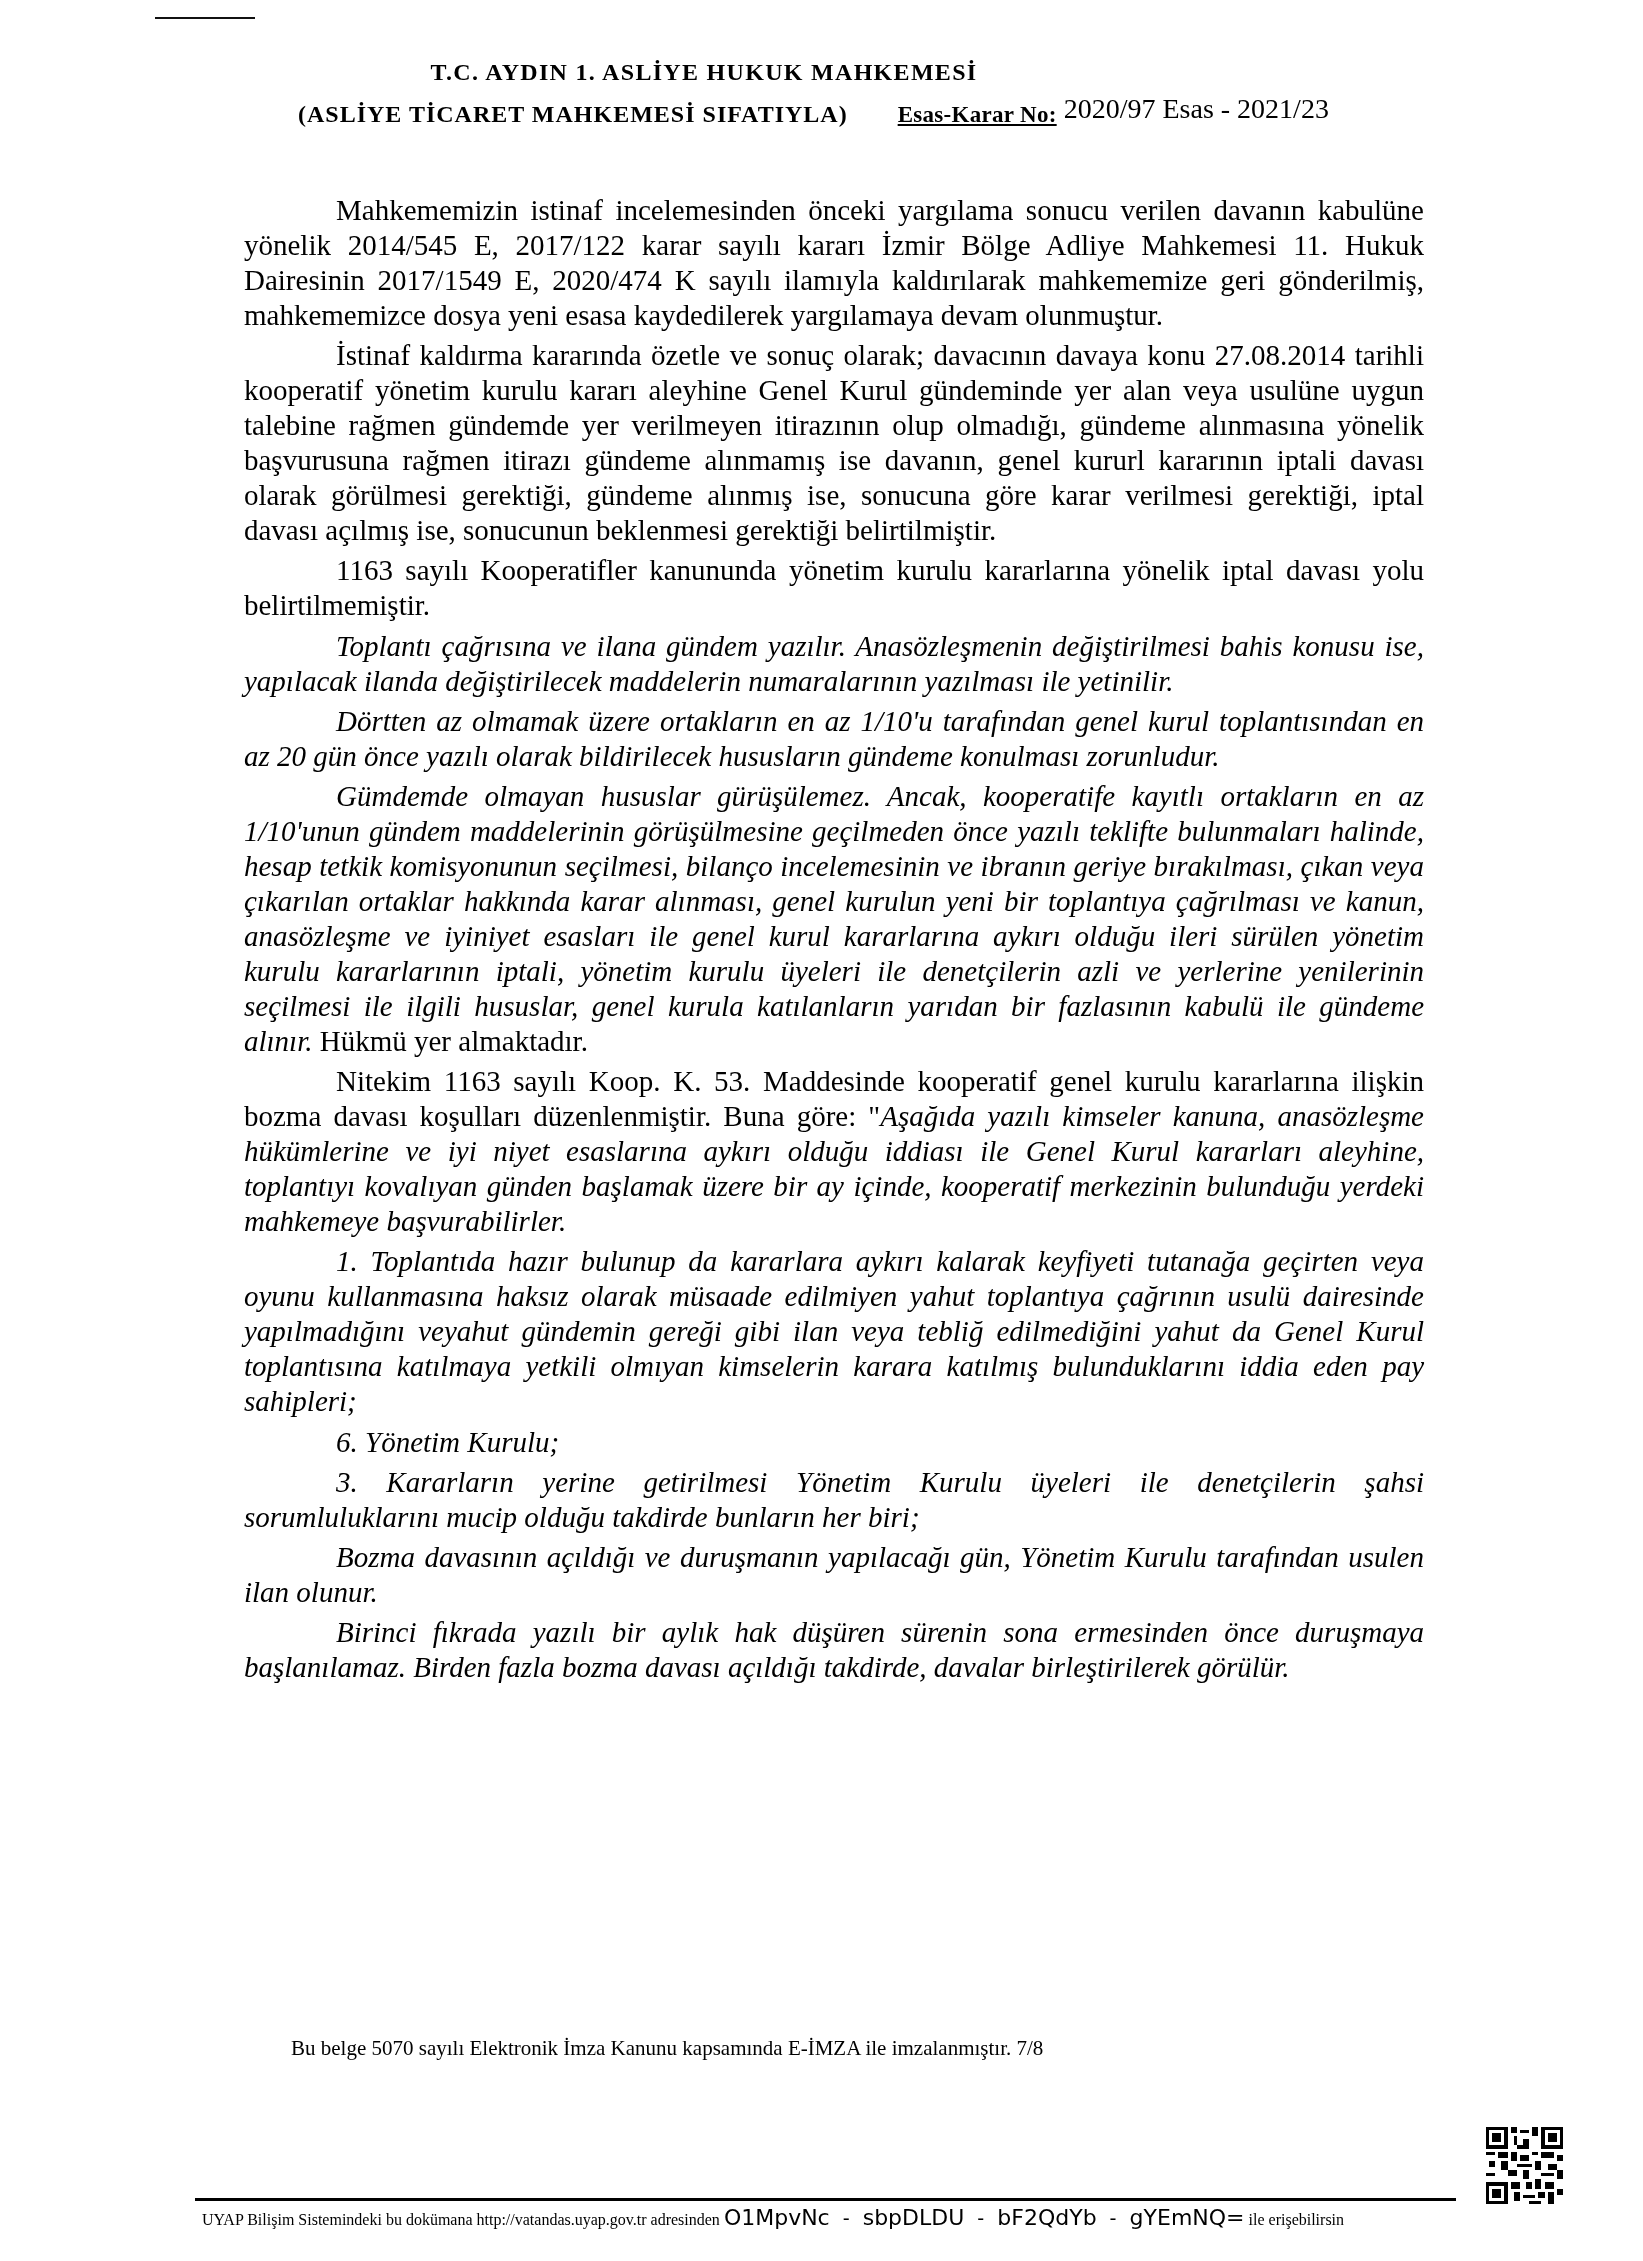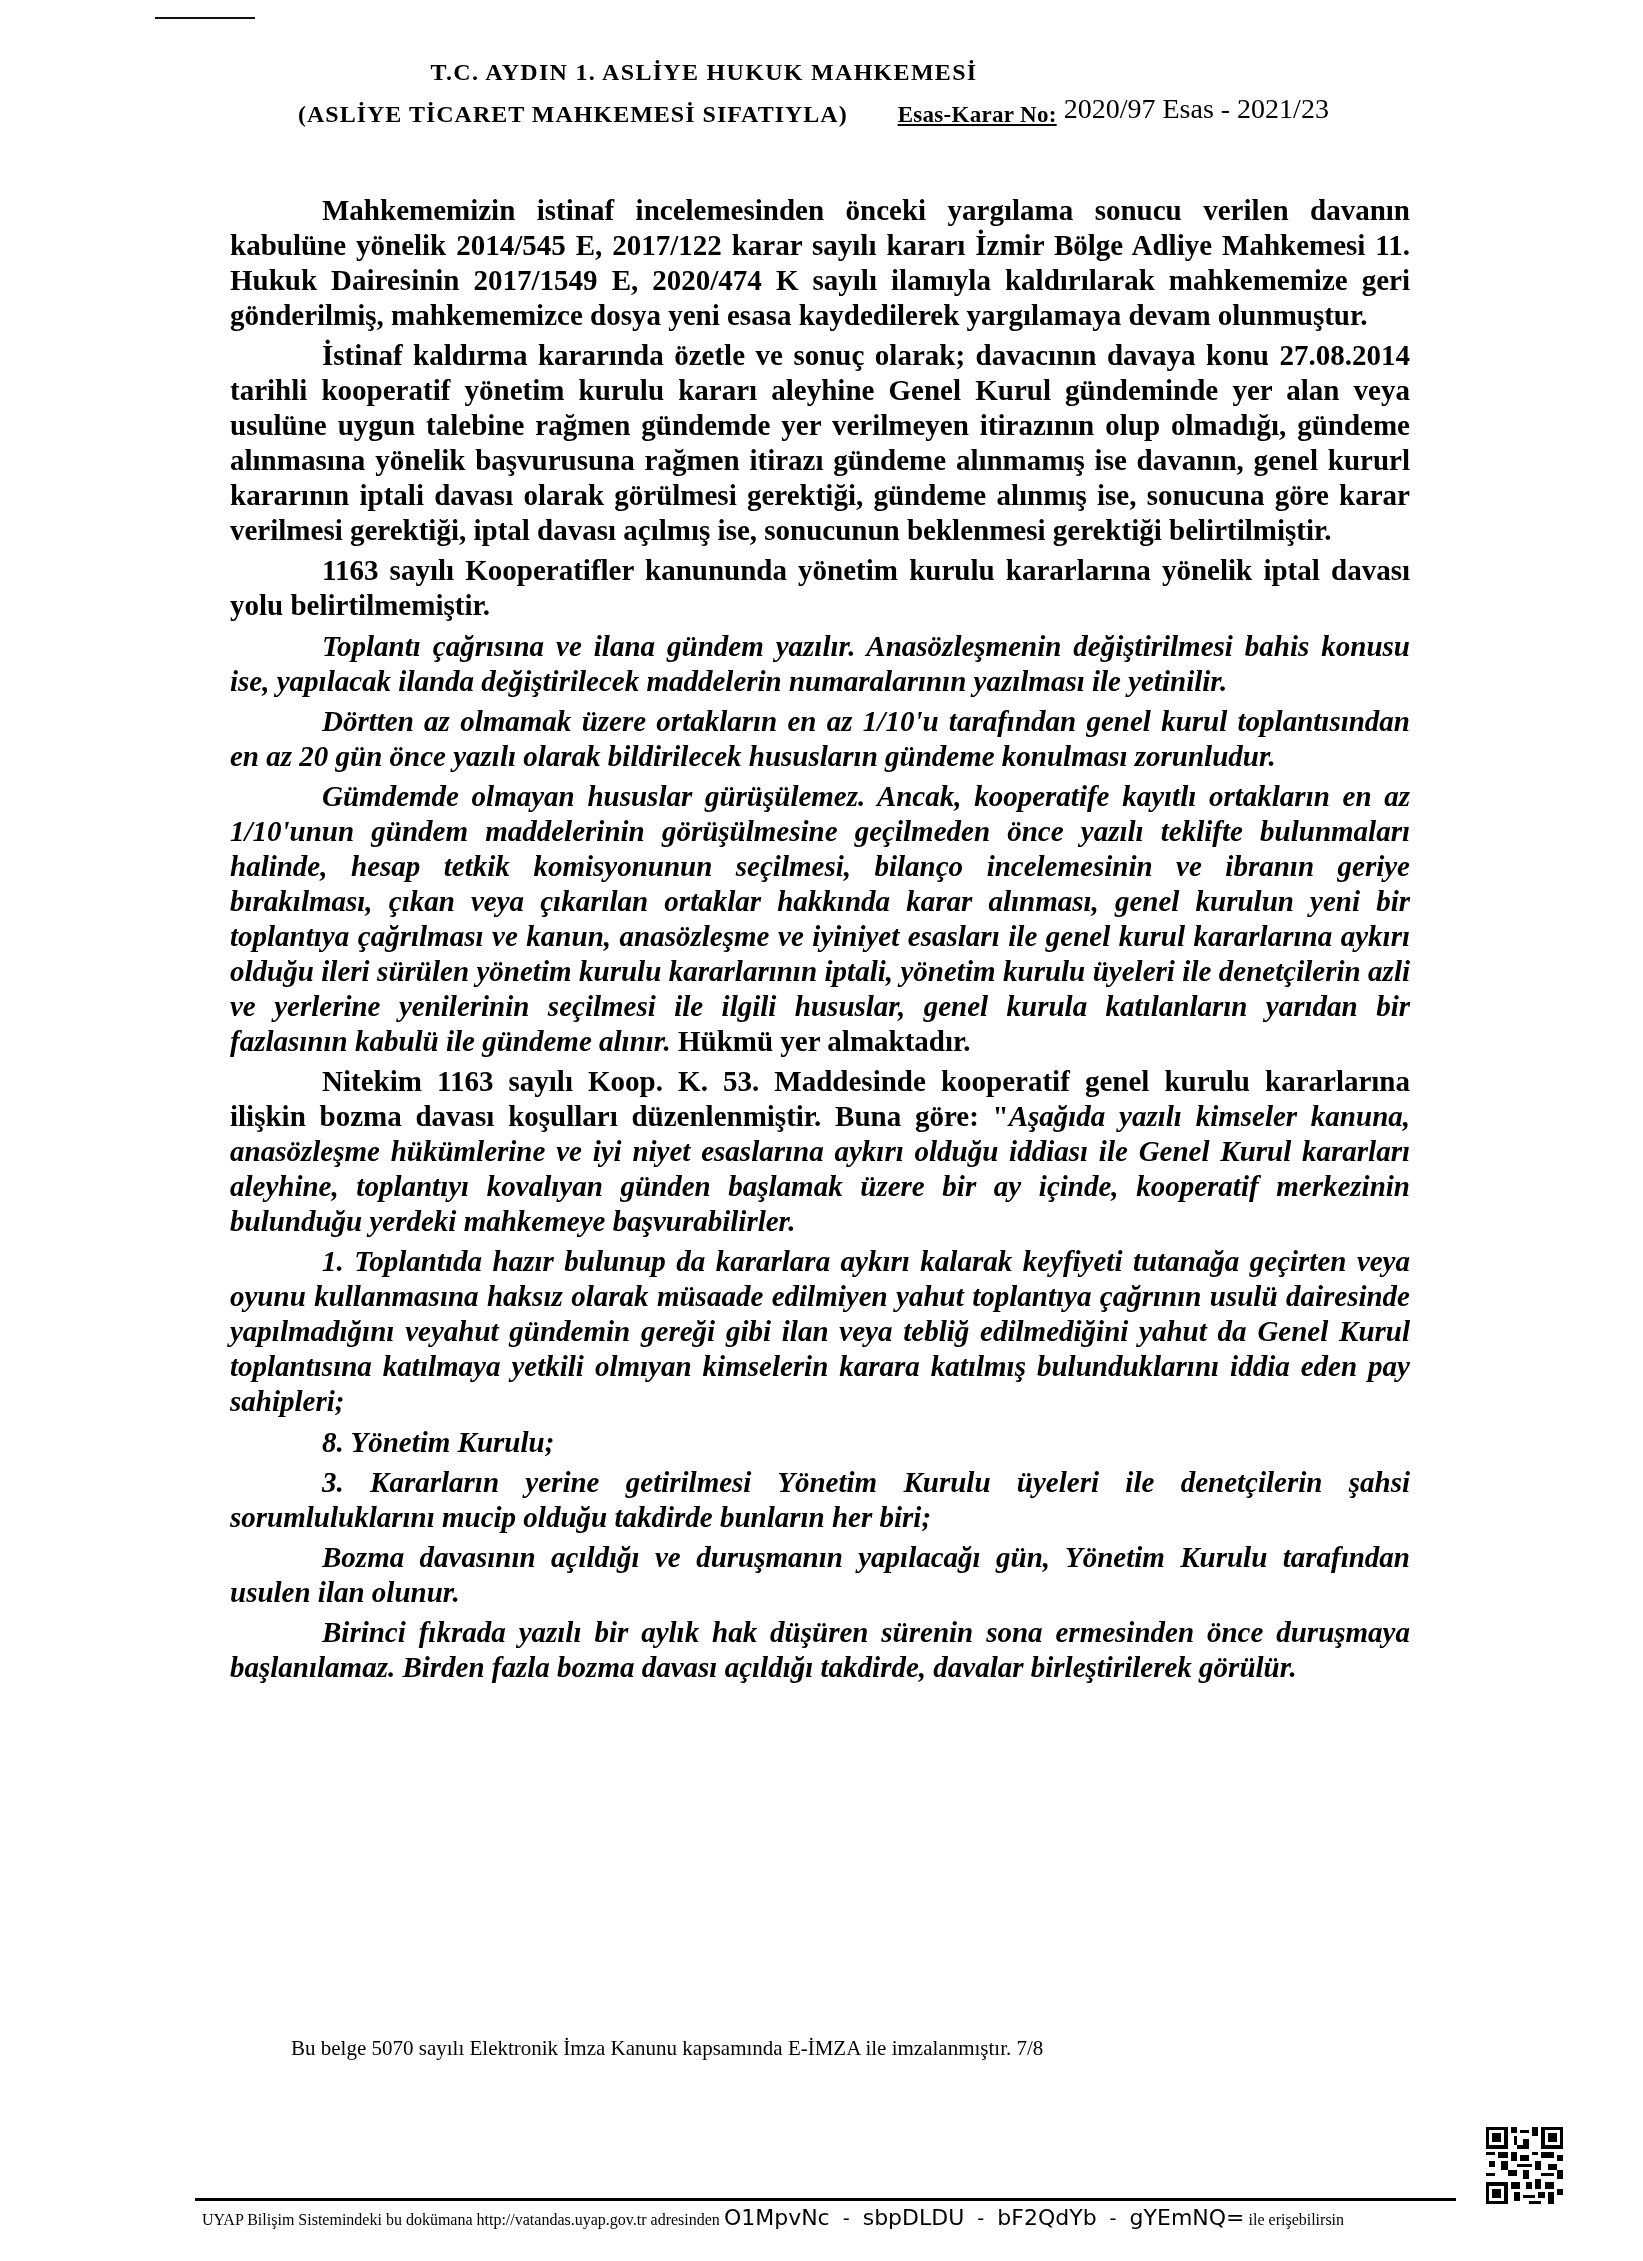--- a/index.html
+++ b/index.html
@@ -2,21 +2,21 @@
 <html style="font-size:10.3px"><head>
 <meta charset="utf-8">
 <style>
   html, body { margin:0; padding:0; background:#ffffff; }
   body { width:1644px; height:2261px; position:relative; overflow:hidden; color:#000; font-family:"Liberation Serif", "DejaVu Serif", serif; }
   .topline { position:absolute; left:155px; top:17.4px; width:100px; height:1.9px; background:#111; }
   .header1 { position:absolute; left:0; width:1408px; top:59px; text-align:center; font-weight:bold; font-size:24px; letter-spacing:1.3px; }
   .header2 { position:absolute; left:298px; top:97px; font-weight:bold; font-size:24px; letter-spacing:1px; white-space:nowrap; }
   .header2 .esas-label { margin-left:43px; font-size:23px; letter-spacing:0.3px;text-decoration:underline; }
   .header2 .esas-value { font-weight:normal; font-size:28px; letter-spacing:0; position:relative; top:-3.9px; margin-left:0; }
-  .body { position:absolute; left:230px; top:193px; width:1180px; font-size:29px; line-height:35px; text-align:justify;font-weight:bold; }
+  .body { position:absolute; left:244px; top:193px; width:1180px; font-size:29px; line-height:35px; text-align:justify; }
   .body p { margin:0 0 5.2px 0; text-indent:92px; }
   .i { font-style:italic; }
   .sign { position:absolute; left:291px; top:2036px; font-size:21px; white-space:nowrap; }
   .footrule { position:absolute; left:195px; top:2198px; width:1261px; height:3.2px; background:#000; }
   .footer { position:absolute; left:202px; top:2205px; font-size:16px; white-space:nowrap; }
   .footer .code { font-family:"DejaVu Sans", sans-serif; font-size:22px; }
   .footer .sep { font-family:"DejaVu Sans", sans-serif; font-size:19.3px; margin:0 13px; }
   .qr { position:absolute; left:1486px; top:2127px; width:77px; height:77px; }
 </style>
 </head>
@@ -33,21 +33,21 @@
 
 <div class="body">
   <p>Mahkememizin istinaf incelemesinden önceki yargılama sonucu verilen davanın kabulüne yönelik 2014/545 E, 2017/122 karar sayılı kararı İzmir Bölge Adliye Mahkemesi 11. Hukuk Dairesinin 2017/1549 E, 2020/474 K sayılı ilamıyla kaldırılarak mahkememize geri gönderilmiş, mahkememizce dosya yeni esasa kaydedilerek yargılamaya devam olunmuştur.</p>
   <p>İstinaf kaldırma kararında özetle ve sonuç olarak; davacının davaya konu 27.08.2014 tarihli kooperatif yönetim kurulu kararı aleyhine Genel Kurul gündeminde yer alan veya usulüne uygun talebine rağmen gündemde yer verilmeyen itirazının olup olmadığı, gündeme alınmasına yönelik başvurusuna rağmen itirazı gündeme alınmamış ise davanın, genel kururl kararının iptali davası olarak görülmesi gerektiği, gündeme alınmış ise, sonucuna göre karar verilmesi gerektiği, iptal davası açılmış ise, sonucunun beklenmesi gerektiği belirtilmiştir.</p>
   <p>1163 sayılı Kooperatifler kanununda yönetim kurulu kararlarına yönelik iptal davası yolu belirtilmemiştir.</p>
   <p class="i">Toplantı çağrısına ve ilana gündem yazılır. Anasözleşmenin değiştirilmesi bahis konusu ise, yapılacak ilanda değiştirilecek maddelerin numaralarının yazılması ile yetinilir.</p>
   <p class="i">Dörtten az olmamak üzere ortakların en az 1/10'u tarafından genel kurul toplantısından en az 20 gün önce yazılı olarak bildirilecek hususların gündeme konulması zorunludur.</p>
   <p><span class="i">Gümdemde olmayan hususlar gürüşülemez. Ancak, kooperatife kayıtlı ortakların en az 1/10'unun gündem maddelerinin görüşülmesine geçilmeden önce yazılı teklifte bulunmaları halinde, hesap tetkik komisyonunun seçilmesi, bilanço incelemesinin ve ibranın geriye bırakılması, çıkan veya çıkarılan ortaklar hakkında karar alınması, genel kurulun yeni bir toplantıya çağrılması ve kanun, anasözleşme ve iyiniyet esasları ile genel kurul kararlarına aykırı olduğu ileri sürülen yönetim kurulu kararlarının iptali, yönetim kurulu üyeleri ile denetçilerin azli ve yerlerine yenilerinin seçilmesi ile ilgili hususlar, genel kurula katılanların yarıdan bir fazlasının kabulü ile gündeme alınır.</span><span> Hükmü yer almaktadır.</span></p>
   <p><span>Nitekim 1163 sayılı Koop. K. 53. Maddesinde kooperatif genel kurulu kararlarına ilişkin bozma davası koşulları düzenlenmiştir. Buna göre: "</span><span class="i">Aşağıda yazılı kimseler kanuna, anasözleşme hükümlerine ve iyi niyet esaslarına aykırı olduğu iddiası ile Genel Kurul kararları aleyhine, toplantıyı kovalıyan günden başlamak üzere bir ay içinde, kooperatif merkezinin bulunduğu yerdeki mahkemeye başvurabilirler.</span></p>
   <p class="i">1. Toplantıda hazır bulunup da kararlara aykırı kalarak keyfiyeti tutanağa geçirten veya oyunu kullanmasına haksız olarak müsaade edilmiyen yahut toplantıya çağrının usulü dairesinde yapılmadığını veyahut gündemin gereği gibi ilan veya tebliğ edilmediğini yahut da Genel Kurul toplantısına katılmaya yetkili olmıyan kimselerin karara katılmış bulunduklarını iddia eden pay sahipleri;</p>
-  <p class="i">8. Yönetim Kurulu;</p>
+  <p class="i">6. Yönetim Kurulu;</p>
   <p class="i">3. Kararların yerine getirilmesi Yönetim Kurulu üyeleri ile denetçilerin şahsi sorumluluklarını mucip olduğu takdirde bunların her biri;</p>
   <p class="i">Bozma davasının açıldığı ve duruşmanın yapılacağı gün, Yönetim Kurulu tarafından usulen ilan olunur.</p>
   <p class="i">Birinci fıkrada yazılı bir aylık hak düşüren sürenin sona ermesinden önce duruşmaya başlanılamaz. Birden fazla bozma davası açıldığı takdirde, davalar birleştirilerek görülür.</p>
 </div>
 
 <div class="sign">
   <span>Bu belge 5070 sayılı Elektronik İmza Kanunu kapsamında E-İMZA  ile imzalanmıştır.</span>
   <span>7/8</span>
 </div>
 

